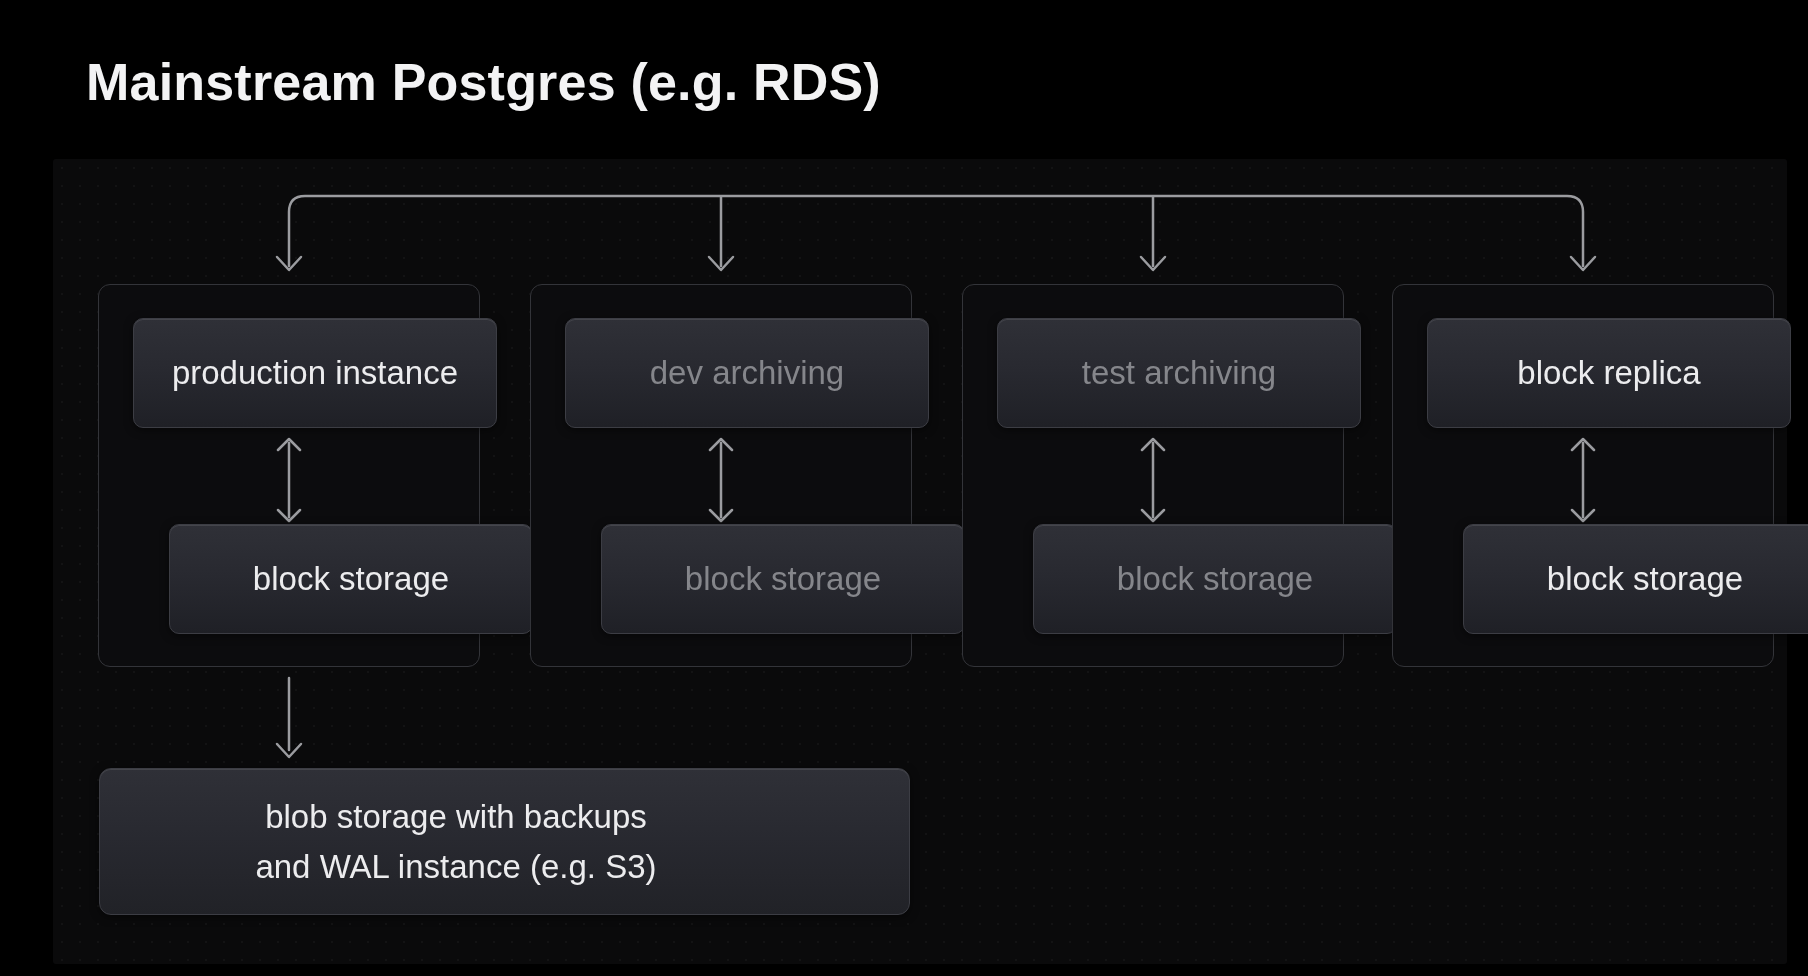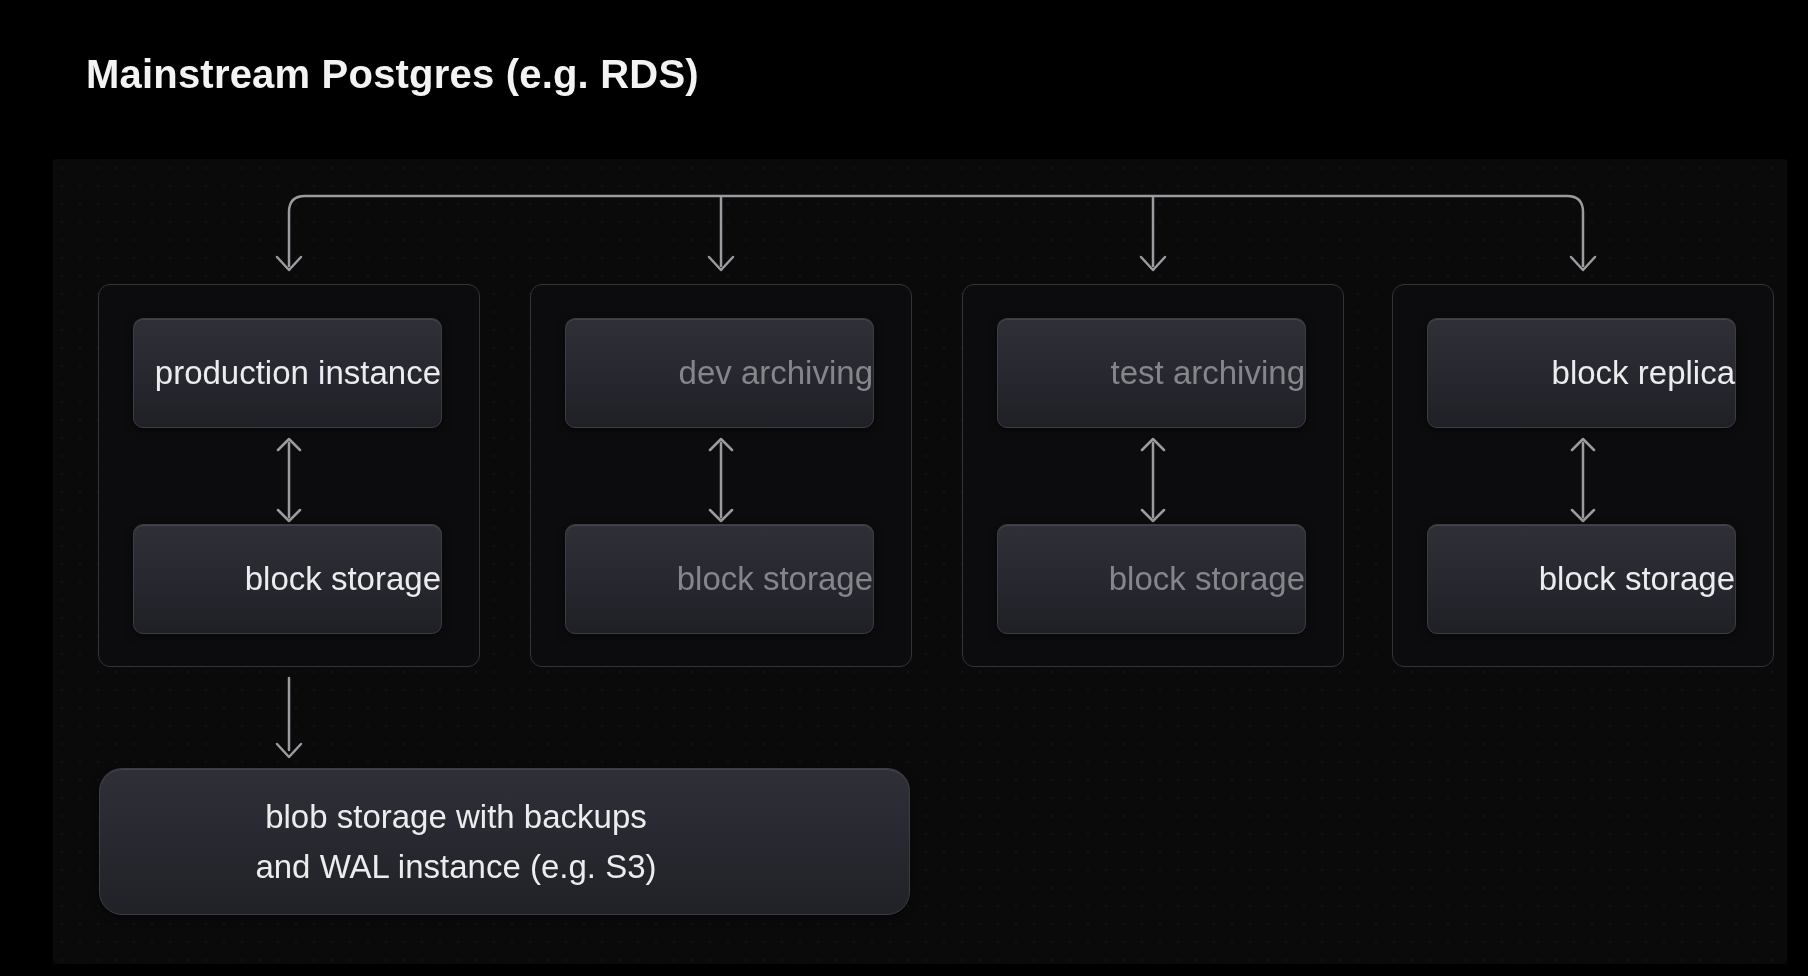--- a/index.html
+++ b/index.html
@@ -14,21 +14,21 @@
   .stage {
     position: relative;
     width: 1808px;
     height: 976px;
     background: #000000;
   }
   .page-title {
     position: absolute;
     left: 86px;
     top: 52px;
-    font-size: 40px;
+    font-size: 52px;
     font-weight: 700;
     letter-spacing: 0.2px;
     color: #f3f3f4;
     white-space: nowrap;
   }
   .panel {
     position: absolute;
     left: 53px;
     top: 159px;
     width: 1734px;
@@ -56,53 +56,53 @@
     background: #0c0c0e;
     box-sizing: border-box;
   }
   .group-production   { left: 98px;  }
   .group-dev          { left: 530px; }
   .group-test         { left: 962px; }
   .group-read-replica { left: 1392px;}
   .node {
     position: absolute;
     left: 34px;
-    width: 309px;
+    width: 364px;
     height: 110px;
     border-radius: 10px;
     background: linear-gradient(180deg, #2f3037 0%, #282930 48%, #1f2026 100%);
     border: 1px solid #3c3d44;
     box-shadow: inset 0 1px 0 rgba(255,255,255,0.10), 0 2px 8px rgba(0,0,0,0.5);
     box-sizing: border-box;
     display: flex;
     align-items: center;
-    justify-content: flex-end;
+    justify-content: center;
   }
   .node-upper { top: 33px; }
-  .node-lower { top: 239px; }
+  .node-lower { top: 239px; margin-left: 36px; }
   .node-label {
     font-size: 33px;
     font-weight: 400;
     white-space: nowrap;
   }
   .tone-bright { color: #ececee; }
   .tone-dim    { color: #85868b; }
   .varrow {
     position: absolute;
     left: 50%;
     top: 152px;
     transform: translateX(-50%);
   }
   .blob-node {
     position: absolute;
     left: 99px;
     top: 768px;
     width: 811px;
     height: 147px;
-    border-radius: 23px;
+    border-radius: 12px;
     background: linear-gradient(180deg, #2f3037 0%, #282930 48%, #212227 100%);
     border: 1px solid #3c3d44;
     box-shadow: inset 0 1px 0 rgba(255,255,255,0.10), 0 2px 8px rgba(0,0,0,0.5);
     box-sizing: border-box;
   }
   .blob-label {
     position: absolute;
     left: 44%;
     top: 50%;
     transform: translate(-50%, -50%);

